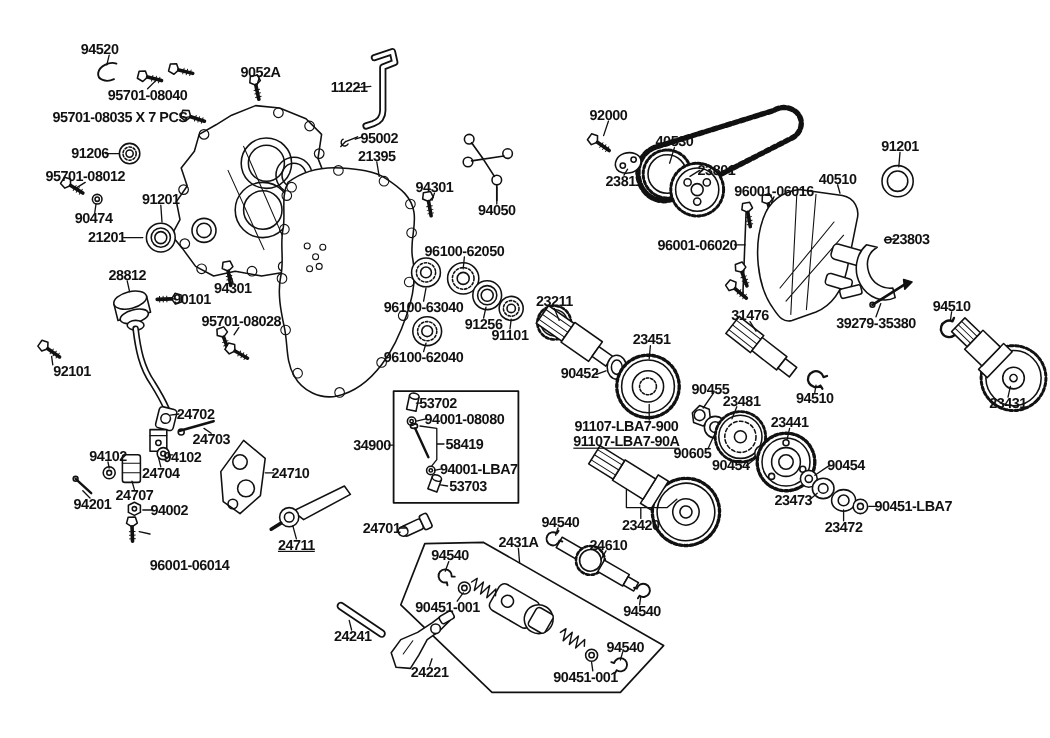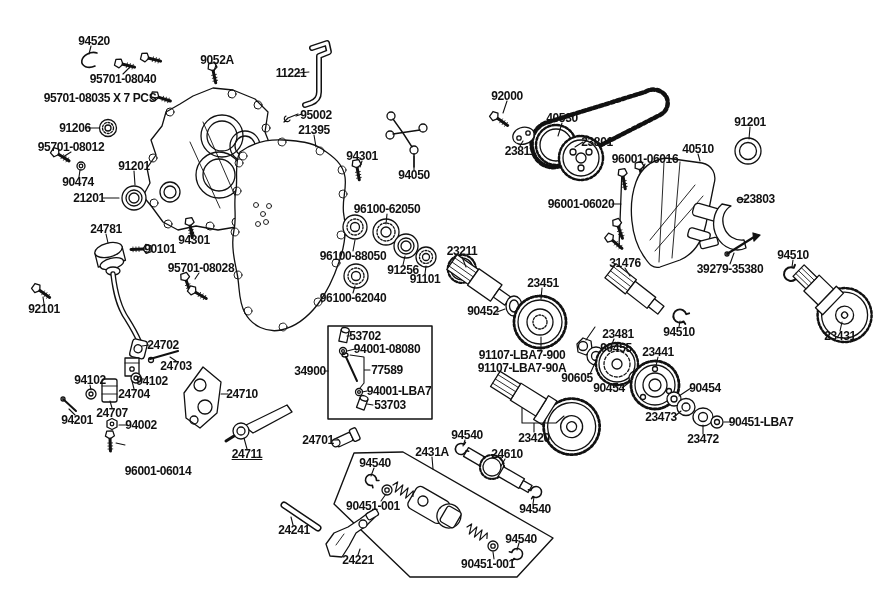--- a/index.html
+++ b/index.html
@@ -442,21 +442,21 @@
     M247,449 L244,438 M324,371 L328,371 M351,336 L347,336 M355,349 L347,351
     M370,370 L364,370 M364,357 L364,383 M364,357 L350,355 M364,383 L360,388
     M367,391 L362,392 M373,405 L367,404 M333,440 L338,440 M432,457 L433,469
     M374,468 L371,476 M381,501 L386,494 M293,525 L291,517 M358,555 L360,549
     M465,440 L463,446 M505,459 L501,466
     M534,432 L534,423 M534,423 L522,423 L522,408 M534,423 L556,423 L564,416
     M533,504 L534,497 M519,543 L517,550 M494,559 L493,552"></path>
 </svg>
 
 <div id="labels-layer">
-      <div class="part-label" style="left: 94px; top: 41px;">94520</div>
+      <div class="part-label" style="left: 83px; top: 41px;">94520</div>
       <div class="part-label" style="left: 123px; top: 79px;">95701-08040</div>
       <div class="part-label" style="left: 217px; top: 60px;">9052A</div>
       <div class="part-label" style="left: 291px; top: 73px;">11221</div>
       <div class="part-label" style="left: 100px; top: 98px;">95701-08035 X 7 PCS</div>
       <div class="part-label" style="left: 316px; top: 115px;">95002</div>
       <div class="part-label" style="left: 75px; top: 128px;">91206</div>
       <div class="part-label" style="left: 314px; top: 130px;">21395</div>
       <div class="part-label" style="left: 71px; top: 147px;">95701-08012</div>
       <div class="part-label" style="left: 134px; top: 166px;">91201</div>
       <div class="part-label" style="left: 78px; top: 182px;">90474</div>
@@ -469,60 +469,60 @@
       <div class="part-label" style="left: 597px; top: 142px;">23801</div>
       <div class="part-label" style="left: 750px; top: 122px;">91201</div>
       <div class="part-label" style="left: 645px; top: 159px;">96001-06016</div>
       <div class="part-label" style="left: 698px; top: 149px;">40510</div>
       <div class="part-label" style="left: 581px; top: 204px;">96001-06020</div>
       <div class="part-label" style="left: 759px; top: 199px;">23803</div>
       <div class="part-label" style="left: 730px; top: 269px;">39279-35380</div>
       <div class="part-label" style="left: 793px; top: 255px;">94510</div>
       <div class="part-label" style="left: 840px; top: 336px;">23431</div>
       <div class="part-label" style="left: 387px; top: 209px;">96100-62050</div>
-      <div class="part-label" style="left: 353px; top: 256px;">96100-88050</div>
+      <div class="part-label" style="left: 353px; top: 256px;">96100-63040</div>
       <div class="part-label" style="left: 403px; top: 270px;">91256</div>
       <div class="part-label" style="left: 425px; top: 279px;">91101</div>
       <div class="part-label" style="left: 353px; top: 298px;">96100-62040</div>
       <div class="part-label" style="left: 462px; top: 251px;">23211</div>
       <div class="part-label" style="left: 483px; top: 311px;">90452</div>
       <div class="part-label" style="left: 543px; top: 283px;">23451</div>
       <div class="part-label" style="left: 625px; top: 263px;">31476</div>
-      <div class="part-label" style="left: 616px; top: 324px; margin-top: 24px;">90455</div>
+      <div class="part-label" style="left: 592px; top: 324px;">90455</div>
       <div class="part-label" style="left: 618px; top: 334px;">23481</div>
       <div class="part-label" style="left: 679px; top: 332px;">94510</div>
       <div class="part-label" style="left: 658px; top: 352px;">23441</div>
       <div class="part-label" style="left: 577px; top: 378px;">90605</div>
       <div class="part-label" style="left: 609px; top: 388px;">90454</div>
       <div class="part-label" style="left: 705px; top: 388px;">90454</div>
       <div class="part-label" style="left: 661px; top: 417px;">23473</div>
       <div class="part-label" style="left: 761px; top: 422px;">90451-LBA7</div>
       <div class="part-label" style="left: 703px; top: 439px;">23472</div>
       <div class="part-label" style="left: 522px; top: 355px;">91107-LBA7-900</div>
-      <div class="part-label" style="left: 522px; top: 368px;">91107-LBA7-90A</div>
-      <div class="part-label" style="left: 106px; top: 229px;">24781</div>
+      <div class="part-label" style="left: 522px; top: 368px; text-decoration: underline;">91107-LBA7-90A</div>
+      <div class="part-label" style="left: 106px; top: 229px;">28812</div>
       <div class="part-label" style="left: 160px; top: 249px;">90101</div>
       <div class="part-label" style="left: 194px; top: 240px;">94301</div>
       <div class="part-label" style="left: 201px; top: 268px;">95701-08028</div>
-      <div class="part-label" style="left: 44px; top: 309px;">92101</div>
+      <div class="part-label" style="left: 60px; top: 309px;">92101</div>
       <div class="part-label" style="left: 163px; top: 345px; text-align: right;">24702</div>
       <div class="part-label" style="left: 176px; top: 366px;">24703</div>
       <div class="part-label" style="left: 90px; top: 380px;">94102</div>
       <div class="part-label" style="left: 152px; top: 381px;">94102</div>
       <div class="part-label" style="left: 134px; top: 394px;">24704</div>
       <div class="part-label" style="left: 242px; top: 394px;">24710</div>
       <div class="part-label" style="left: 112px; top: 413px;">24707</div>
       <div class="part-label" style="left: 77px; top: 420px;">94201</div>
       <div class="part-label" style="left: 141px; top: 425px;">94002</div>
       <div class="part-label" style="left: 158px; top: 471px;">96001-06014</div>
       <div class="part-label" style="left: 247px; top: 454px; text-decoration: underline;">24711</div>
       <div class="part-label" style="left: 310px; top: 371px;">34900</div>
       <div class="part-label" style="left: 365px; top: 336px;">53702</div>
       <div class="part-label" style="left: 387px; top: 349px;">94001-08080</div>
-      <div class="part-label" style="left: 387px; top: 370px;">77589</div>
+      <div class="part-label" style="left: 387px; top: 370px;">58419</div>
       <div class="part-label" style="left: 399px; top: 391px;">94001-LBA7</div>
       <div class="part-label" style="left: 390px; top: 405px;">53703</div>
       <div class="part-label" style="left: 318px; top: 440px;">24701</div>
       <div class="part-label" style="left: 432px; top: 452px;">2431A</div>
       <div class="part-label" style="left: 375px; top: 463px;">94540</div>
       <div class="part-label" style="left: 373px; top: 506px;">90451-001</div>
       <div class="part-label" style="left: 294px; top: 530px;">24241</div>
       <div class="part-label" style="left: 358px; top: 560px;">24221</div>
       <div class="part-label" style="left: 467px; top: 435px;">94540</div>
       <div class="part-label" style="left: 507px; top: 454px;">24610</div>

